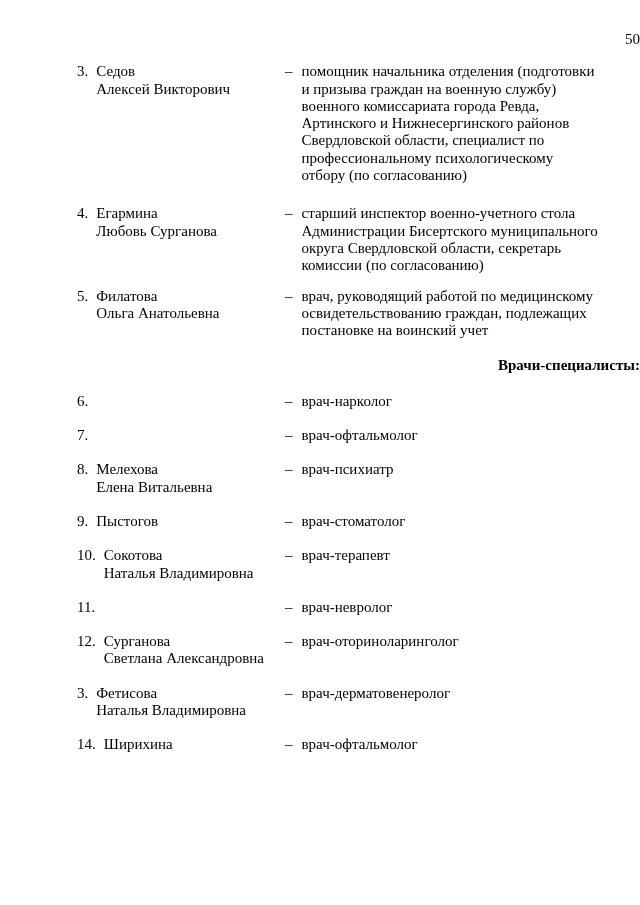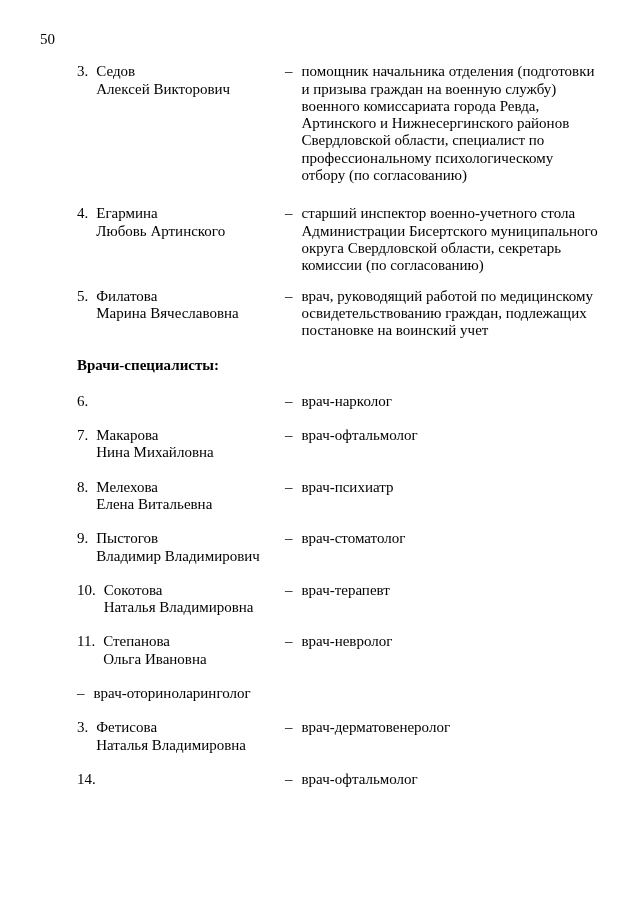--- a/index.html
+++ b/index.html
@@ -14,21 +14,21 @@
     background: #ffffff;
     color: #000000;
     font-family: "Liberation Serif", "DejaVu Serif", serif;
     font-size: 15px;
     line-height: 17.3px;
     box-sizing: border-box;
     padding-top: 31px;
     overflow: hidden;
   }
   .page-number {
-    text-align: left;
+    text-align: right;
     padding-left: 40px;
     height: 17.3px;
   }
   .content {
     padding-left: 77px;
   }
   .entry {
     display: flex;
     align-items: flex-start;
   }
@@ -54,20 +54,21 @@
   .dash {
     margin-right: 9px;
   }
   .role {
     white-space: pre;
   }
   .section-heading {
     font-weight: bold;
     margin-top: 18px;
     height: 17.3px;
+    text-align: right;
   }
   .mt15 { margin-top: 15px; }
   .mt21 { margin-top: 21px; }
   .mt13 { margin-top: 13px; }
   .mt18 { margin-top: 18px; }
   .mt17 { margin-top: 17px; }
 </style>
 </head>
 <body>
 
@@ -94,38 +95,38 @@
 профессиональному психологическому
 отбору (по согласованию)</span>
       </div>
     </div>
 
     <div class="entry mt21">
       <div class="cell-left">
         <span class="num">4.</span>
         <span class="name-block">
           <span class="surname">Егармина</span>
-          <span class="given-names">Любовь Артинского</span>
+          <span class="given-names">Любовь Сурганова</span>
         </span>
       </div>
       <div class="cell-right">
         <span class="dash">–</span>
         <span class="role">старший инспектор военно-учетного стола
 Администрации Бисертского муниципального
 округа Свердловской области, секретарь
 комиссии (по согласованию)</span>
       </div>
     </div>
 
     <div class="entry mt13">
       <div class="cell-left">
         <span class="num">5.</span>
         <span class="name-block">
           <span class="surname">Филатова</span>
-          <span class="given-names">Марина Вячеславовна</span>
+          <span class="given-names">Ольга Анатольевна</span>
         </span>
       </div>
       <div class="cell-right">
         <span class="dash">–</span>
         <span class="role">врач, руководящий работой по медицинскому
 освидетельствованию граждан, подлежащих
 постановке на воинский учет</span>
       </div>
     </div>
 
@@ -137,24 +138,20 @@
       </div>
       <div class="cell-right">
         <span class="dash">–</span>
         <span class="role">врач-нарколог</span>
       </div>
     </div>
 
     <div class="entry mt17">
       <div class="cell-left">
         <span class="num">7.</span>
-        <span class="name-block">
-          <span class="surname">Макарова</span>
-          <span class="given-names">Нина Михайловна</span>
-        </span>
       </div>
       <div class="cell-right">
         <span class="dash">–</span>
         <span class="role">врач-офтальмолог</span>
       </div>
     </div>
 
     <div class="entry mt17">
       <div class="cell-left">
         <span class="num">8.</span>
@@ -167,21 +164,20 @@
         <span class="dash">–</span>
         <span class="role">врач-психиатр</span>
       </div>
     </div>
 
     <div class="entry mt17">
       <div class="cell-left">
         <span class="num">9.</span>
         <span class="name-block">
           <span class="surname">Пыстогов</span>
-          <span class="given-names">Владимир Владимирович</span>
         </span>
       </div>
       <div class="cell-right">
         <span class="dash">–</span>
         <span class="role">врач-стоматолог</span>
       </div>
     </div>
 
     <div class="entry mt17">
       <div class="cell-left">
@@ -193,32 +189,35 @@
       </div>
       <div class="cell-right">
         <span class="dash">–</span>
         <span class="role">врач-терапевт</span>
       </div>
     </div>
 
     <div class="entry mt17">
       <div class="cell-left">
         <span class="num">11.</span>
-        <span class="name-block">
-          <span class="surname">Степанова</span>
-          <span class="given-names">Ольга Ивановна</span>
-        </span>
       </div>
       <div class="cell-right">
         <span class="dash">–</span>
         <span class="role">врач-невролог</span>
       </div>
     </div>
 
     <div class="entry mt17">
+      <div class="cell-left">
+        <span class="num">12.</span>
+        <span class="name-block">
+          <span class="surname">Сурганова</span>
+          <span class="given-names">Светлана Александровна</span>
+        </span>
+      </div>
       <div class="cell-right">
         <span class="dash">–</span>
         <span class="role">врач-оториноларинголог</span>
       </div>
     </div>
 
     <div class="entry mt17">
       <div class="cell-left">
         <span class="num">3.</span>
         <span class="name-block">
@@ -229,20 +228,21 @@
       <div class="cell-right">
         <span class="dash">–</span>
         <span class="role">врач-дерматовенеролог</span>
       </div>
     </div>
 
     <div class="entry mt17">
       <div class="cell-left">
         <span class="num">14.</span>
         <span class="name-block">
+          <span class="surname">Ширихина</span>
         </span>
       </div>
       <div class="cell-right">
         <span class="dash">–</span>
         <span class="role">врач-офтальмолог</span>
       </div>
     </div>
 
   </div>
 </div>

